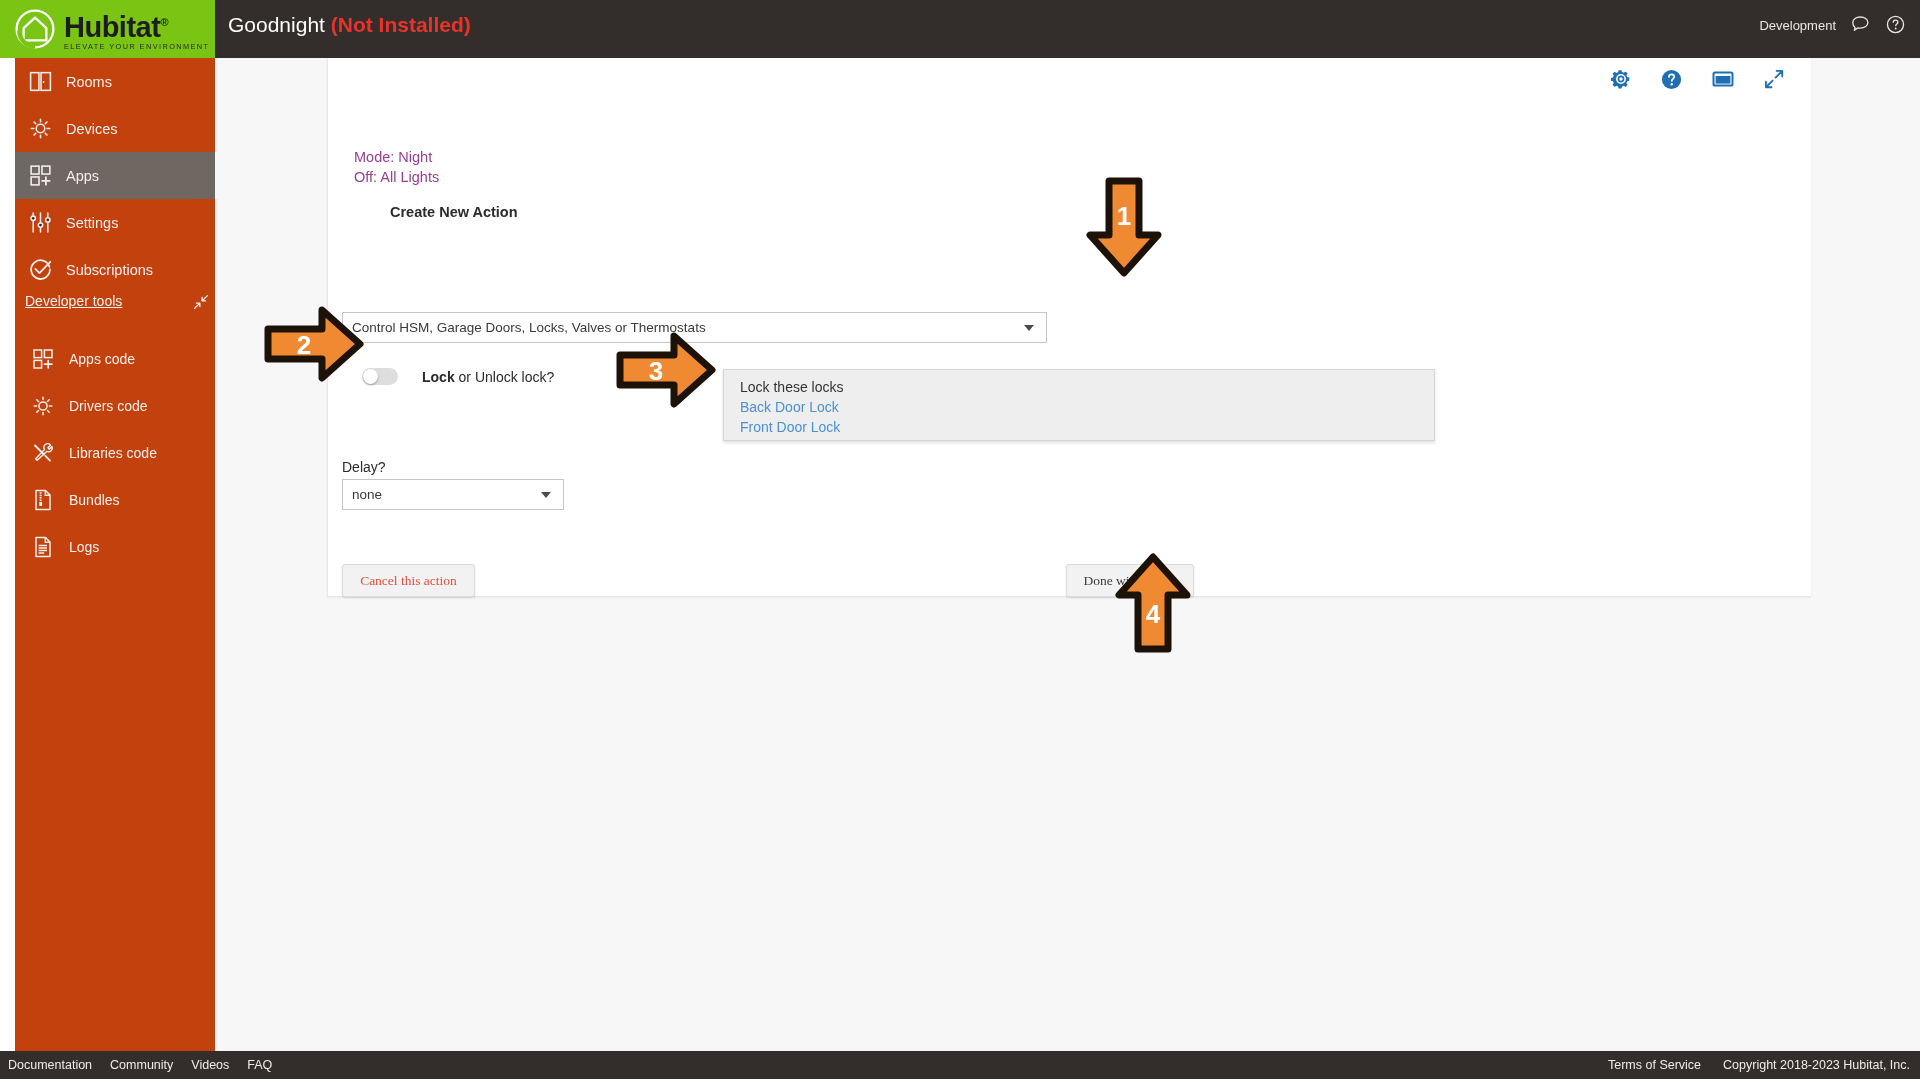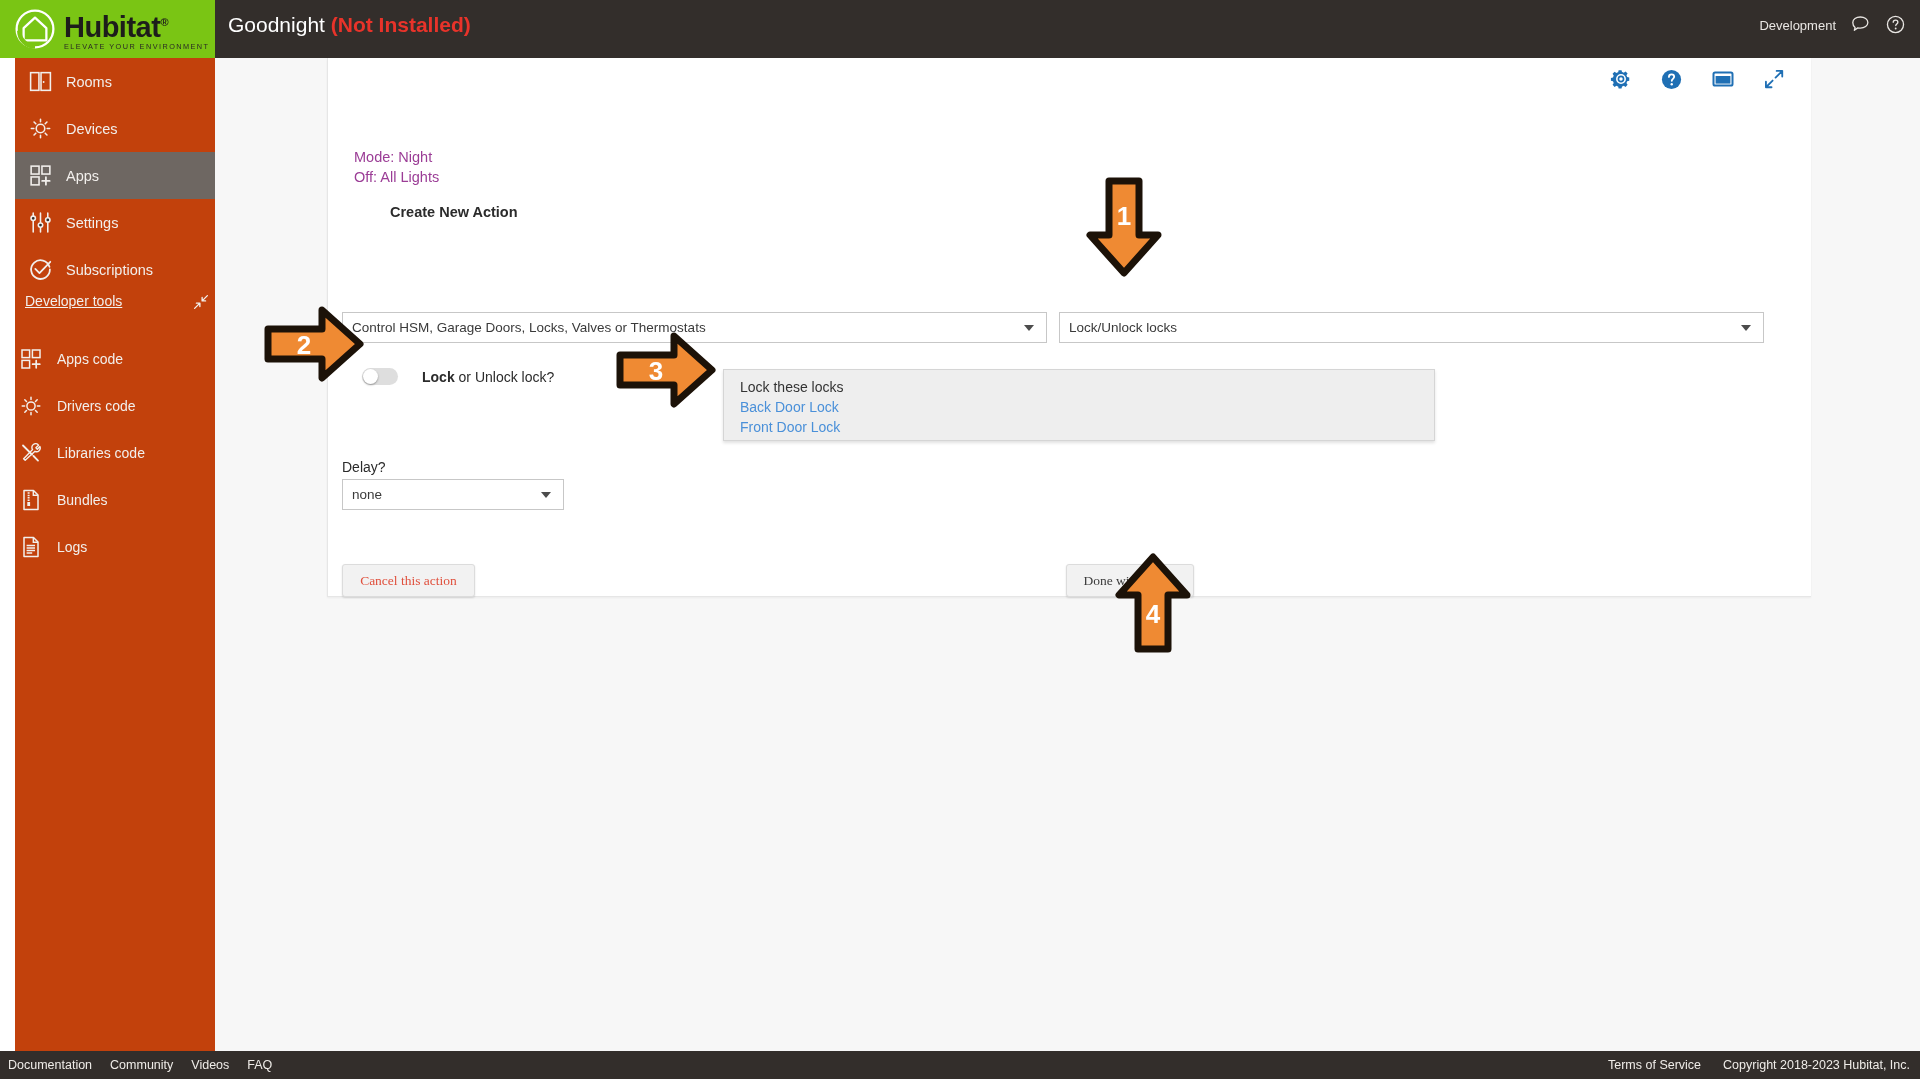--- a/index.html
+++ b/index.html
@@ -46,21 +46,21 @@
   .sidebar {
     position: absolute; top: 58px; left: 15px; width: 215px; height: 1059px;
     background: #c2410c;
   }
   .nav-item {
     display: flex; align-items: center; height: 47px; padding-left: 13px;
     color: #f2efec; font-size: 14.5px; cursor: pointer;
   }
   .nav-item.active { background: #6e6762; }
   .nav-item .nicon { width: 25px; height: 25px; flex: none; margin-right: 13px; }
-  .nav-item.sub { padding-left: 4px; font-size: 14px; }
+  .nav-item.sub { padding-left: 16px; font-size: 14px; }
   .nav-item.sub .nicon { width: 24px; height: 24px; margin-right: 14px; }
   .dev-head {
     height: 42px; display: flex; align-items: flex-start; justify-content: space-between;
     padding: 0 20px 0 10px; color: #f2efec; font-size: 14px; text-decoration: underline;
   }
 
   
   .footer {
     position: absolute; left: 0; bottom: 0; width: 1920px; height: 28px;
     background: #332e2b; color: #efece8; font-size: 12.5px;
@@ -322,24 +322,20 @@
       <div class="mode-line l1">Mode: Night</div>
       <div class="mode-line l2">Off: All Lights</div>
 
       <div class="sec-title">Create New Action</div>
 
       <div class="sel" id="sel-type">
         <span>Control HSM, Garage Doors, Locks, Valves or Thermostats</span>
         <span class="caret"></span>
       </div>
 
-      <div class="sel" id="sel-cap">
-        <span>Lock/Unlock locks</span>
-        <span class="caret"></span>
-      </div>
 
       <div class="toggle-row">
         <div class="toggle">
           <div class="knob"></div>
         </div>
         <div class="toggle-label">
           <b>Lock</b><span> or Unlock lock?</span>
         </div>
       </div>
 

